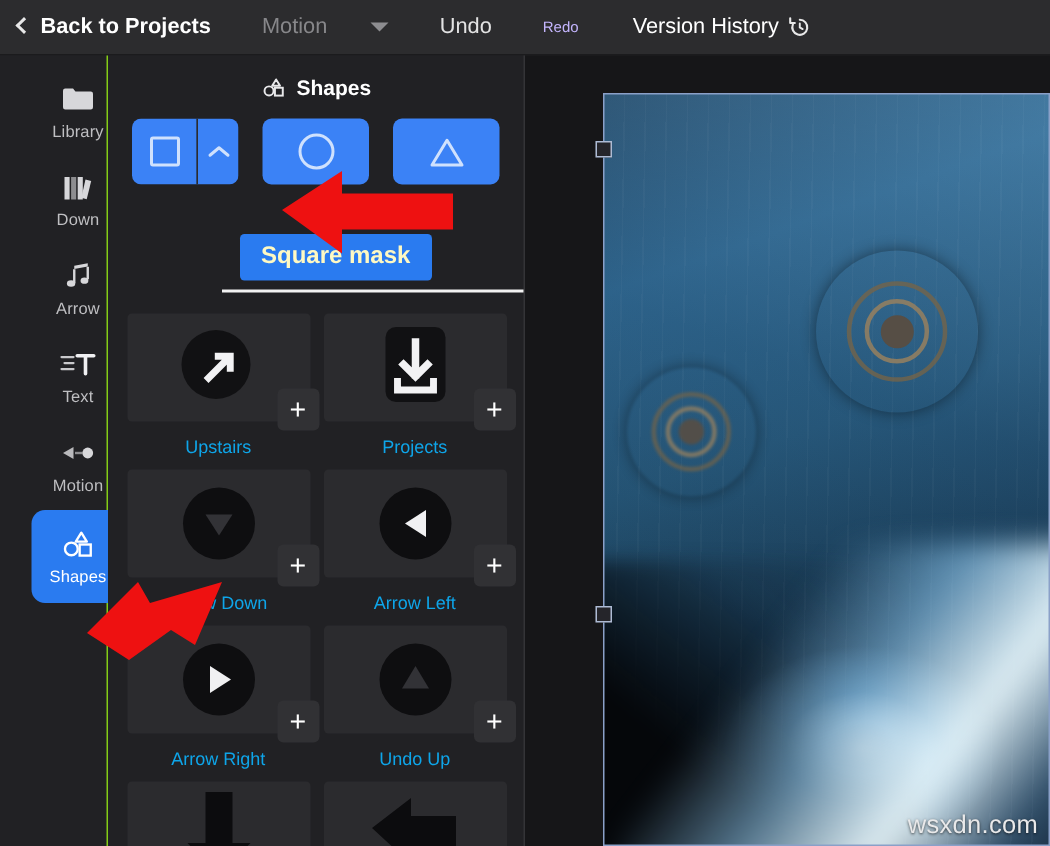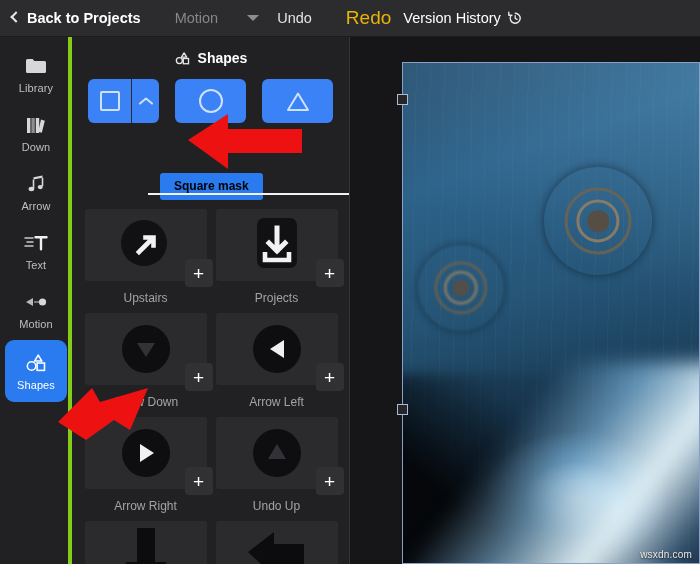--- a/index.html
+++ b/index.html
@@ -33,34 +33,35 @@
   .saved-txt {
     color: #87878a; font-size: 14.5px; margin-left: 22px;
   }
   .caret-down {
     width: 0; height: 0; margin-left: 17px;
     border-left: 6px solid transparent;
     border-right: 6px solid transparent;
     border-top: 6px solid #8d8d90;
     cursor: pointer;
   }
-  .undo-txt { color: #e3e3e3; font-size: 14.5px; margin-left: 6px; cursor: pointer; }
-  .redo-txt { color: #eab308; font-size: 19px; margin-left: 22px; cursor: pointer; }
+  .undo-txt { color: #e3e3e3; font-size: 14.5px; margin-left: 22px; cursor: pointer; }
+  .redo-txt { color: #c4b5fd; font-size: 10px; margin-left: 22px; cursor: pointer; }
   .vh-wrap {
     display: flex; align-items: center; gap: 6px;
-    cursor: pointer;
+    margin-left: 24px; cursor: pointer;
   }
   .vh-txt { color: #ffffff; font-size: 14.5px; }
 
   
   .rail {
     position: absolute; left: 0; top: 37px; width: 72px; height: 527px;
     background: #212124;
-    border-right: 4px solid #84cc16;
+    border-right: 1px solid #84cc16;
     padding-top: 8px;
+    padding-left: 16px;
   }
   .rail-item {
     width: 72px; height: 58px;
     display: flex; flex-direction: column; align-items: center; justify-content: center;
     gap: 5px; cursor: pointer; margin-bottom: 1px;
   }
   .rail-item .ri-label {
     color: #bfbfc2; font-size: 11px; letter-spacing: .1px;
   }
   .rail-item.active {
@@ -100,24 +101,24 @@
   .shape-btn {
     width: 74px; height: 44px; border-radius: 6px; background: #3b82f6;
     display: flex; align-items: center; justify-content: center; cursor: pointer;
   }
   .sq-outline { width: 20px; height: 20px; border: 2px solid #cfe1fd; border-radius: 2px; }
   .circ-outline { width: 24px; height: 24px; border: 2px solid #cfe1fd; border-radius: 50%; }
 
   
   .dropdown {
     position: absolute; left: 88px; top: 119px;
-    background: #2a7bf0; color: #000000;
-    font-size: 12px; font-weight: bold;
+    background: #2a7bf0; color: #fef9c3;
+    font-size: 16px; font-weight: bold;
     padding: 6px 14px 7px 14px; border-radius: 3px;
-    cursor: pointer; white-space: nowrap; margin-top: 17px;
+    cursor: pointer; white-space: nowrap;
   }
   .divider {
     position: absolute; left: 76px; top: 156px; width: 270px; height: 2px;
     background: #f2f2f2;
   }
 
   
   .grid {
     position: absolute; left: 0; top: 172px; width: 278px;
     display: grid; grid-template-columns: 1fr 1fr;
@@ -132,21 +133,21 @@
   }
   .thumb .glyph { display: flex; align-items: center; justify-content: center; }
   .plus-badge {
     position: absolute; right: -6px; bottom: -6px;
     width: 28px; height: 28px; background: #313134; border-radius: 4px;
     display: flex; align-items: center; justify-content: center;
     color: #ffffff; font-size: 19px; line-height: 1; font-weight: 300;
     cursor: pointer;
   }
   .cell-label {
-    color: #a3a3a3; font-size: 12px; margin-top: 10px; 
+    color: #0ea5e9; font-size: 12px; margin-top: 10px; 
   }
 
   
   .preview {
     position: absolute; left: 350px; top: 37px; width: 350px; height: 527px;
     background: #161618; overflow: hidden;
   }
   .video {
     position: absolute; left: 52px; top: 25px; width: 298px; height: 502px;
     overflow: hidden;
@@ -193,21 +194,21 @@
   }
   .handle {
     position: absolute; width: 11px; height: 11px;
     border: 1px solid #aebbd4; background: #25252a;
   }
   .h-tl { left: 47px; top: 57px; }
   .h-ml { left: 47px; top: 367px; }
 
   .watermark {
     position: absolute; right: 8px; bottom: 4px;
-    color: #e9e9ea; font-size: 10px; letter-spacing: .2px;
+    color: #e9e9ea; font-size: 17px; letter-spacing: .2px;
     text-shadow: 0 1px 2px rgba(0,0,0,.7);
   }
 
   
   .red-arrow { position: absolute; pointer-events: none; }
   .ra-top { left: 186px; top: 112px; }
   .ra-left { left: 56px; top: 386px; }
 </style>
 </head>
 <body>

